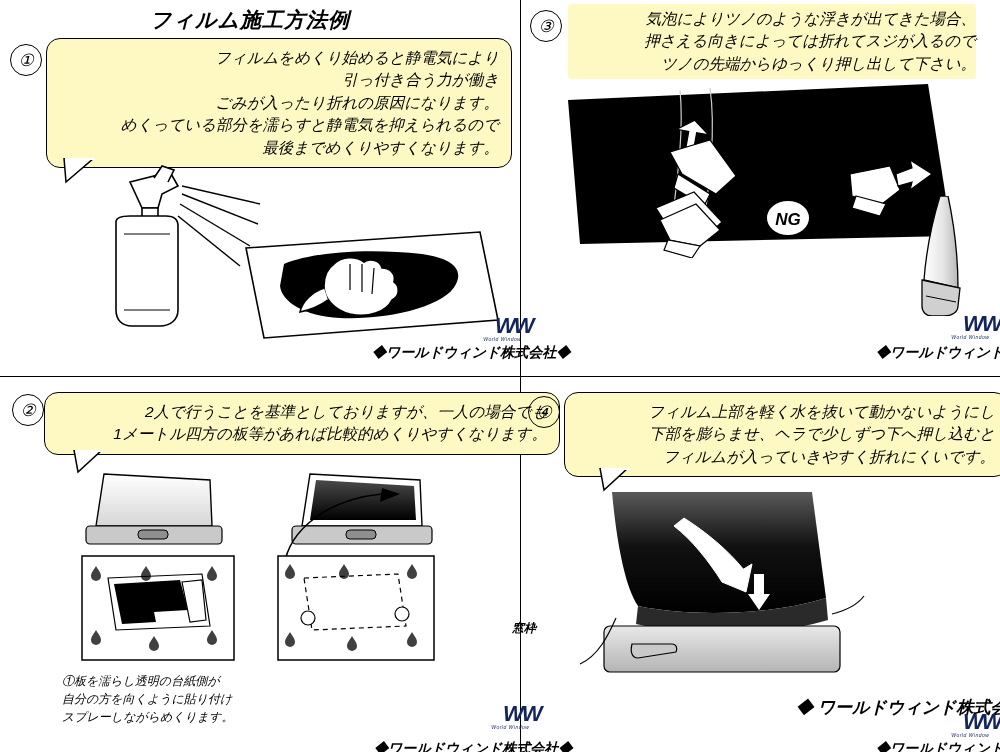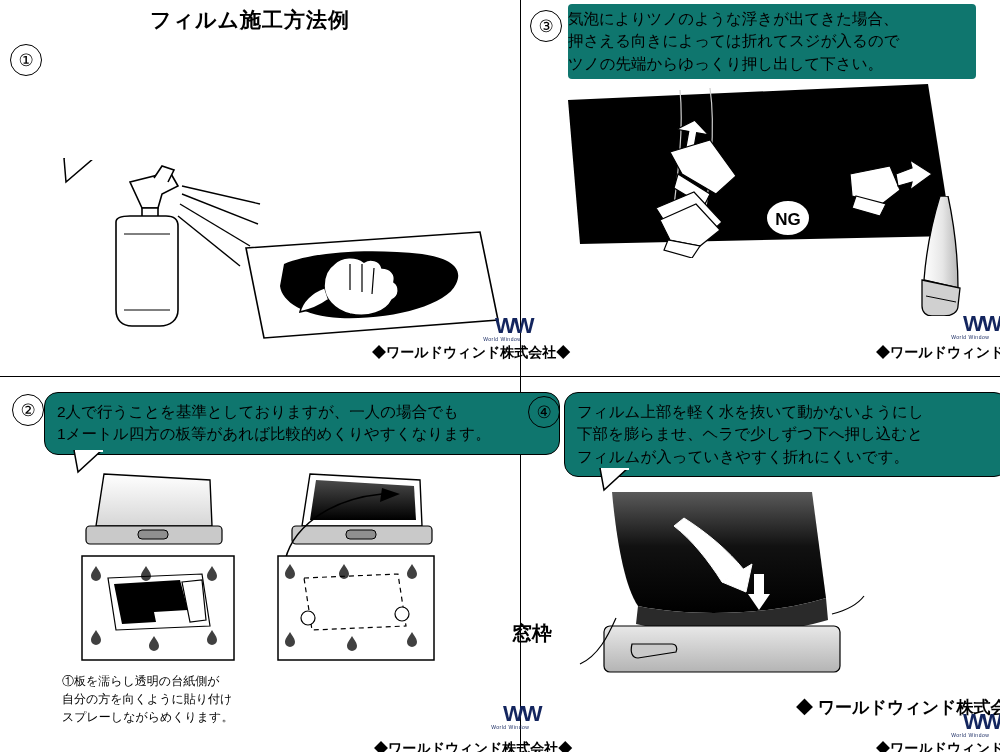--- a/index.html
+++ b/index.html
@@ -4,50 +4,50 @@
 <style>
   html,body{margin:0;padding:0;}
   body{
     width:1000px;height:752px;
     background:#ffffff;
     font-family:"Liberation Sans", sans-serif;
     color:#000;
     position:relative;
     overflow:hidden;
   }
-  .page{position:relative;width:1000px;height:744px;}
+  .page{position:relative;width:1000px;height:744px;font-style:italic;}
 
   
   .main-title{
     position:absolute;left:150px;top:6px;
     font-size:21px;font-weight:bold;letter-spacing:1px;
   }
   
   .v-div{position:absolute;left:520px;top:0;width:1px;height:752px;background:#000;}
   .h-div{position:absolute;left:0;top:376px;width:1000px;height:1px;background:#000;}
 
   
   .circ-num{
     position:absolute;width:30px;height:30px;border:1.5px solid #000;border-radius:50%;
     display:flex;align-items:center;justify-content:center;
     font-size:17px;line-height:1;
   }
 
   
   .balloon{
-    position:absolute;border:1.5px solid #000;border-radius:14px;background:#0f766e;
-    padding:8px 12px;font-size:15.5px;line-height:1.45;white-space:pre-line;
+    position:absolute;border:1.5px solid #000;border-radius:14px;background:#fef9c3;
+    padding:8px 12px;font-size:15.5px;line-height:1.45;white-space:pre-line;text-align:right;
   }
   .balloon.plain{border-radius:4px;}
 
   
   .cap{position:absolute;font-size:12px;line-height:1.5;white-space:pre-line;}
   .cap-mid{position:absolute;font-size:14.5px;line-height:1.55;white-space:pre-line;}
   .label{position:absolute;font-size:15px;white-space:pre-line;}
-  .label-b{position:absolute;font-size:20px;font-weight:bold;white-space:pre-line;}
+  .label-b{position:absolute;font-size:12px;font-weight:bold;white-space:pre-line;}
 
   
   .logo{position:absolute;text-align:center;}
   .logo .ww{font-size:22px;font-weight:bold;letter-spacing:-2px;color:#13255e;line-height:0.9;margin-left:23px;}
   .logo .sub{font-size:5px;color:#13255e;letter-spacing:0.5px;}
   .company{position:absolute;font-size:14px;font-weight:bold;white-space:nowrap;}
   .company.big{font-size:17px;}
 
   svg{display:block;}
 </style>
@@ -56,20 +56,25 @@
 
 <div class="page">
 
   <div class="v-div"></div>
   <div class="h-div"></div>
 
   <div class="main-title">フィルム施工方法例</div>
 
   <div class="circ-num" style="left:10px;top:44px;">①</div>
 
+  <div class="balloon" style="left:46px;top:38px;width:440px;">フィルムをめくり始めると静電気により
+引っ付き合う力が働き
+ごみが入ったり折れの原因になります。
+めくっている部分を濡らすと静電気を抑えられるので
+最後までめくりやすくなります。</div>
 
   <svg style="position:absolute;left:60px;top:158px;" width="40" height="26">
     <polygon points="4,0 34,0 6,24" fill="#fff" stroke="#000" stroke-width="1.5"></polygon>
     <rect x="5" y="-3" width="30" height="5" fill="#fff"></rect>
   </svg>
 
   <svg style="position:absolute;left:50px;top:160px;" width="460" height="190">
 
     <g stroke="#000" stroke-width="1.6" fill="#fff">
       <path d="M80,22 L120,12 L128,26 L112,34 L108,48 L92,48 Z"></path>

